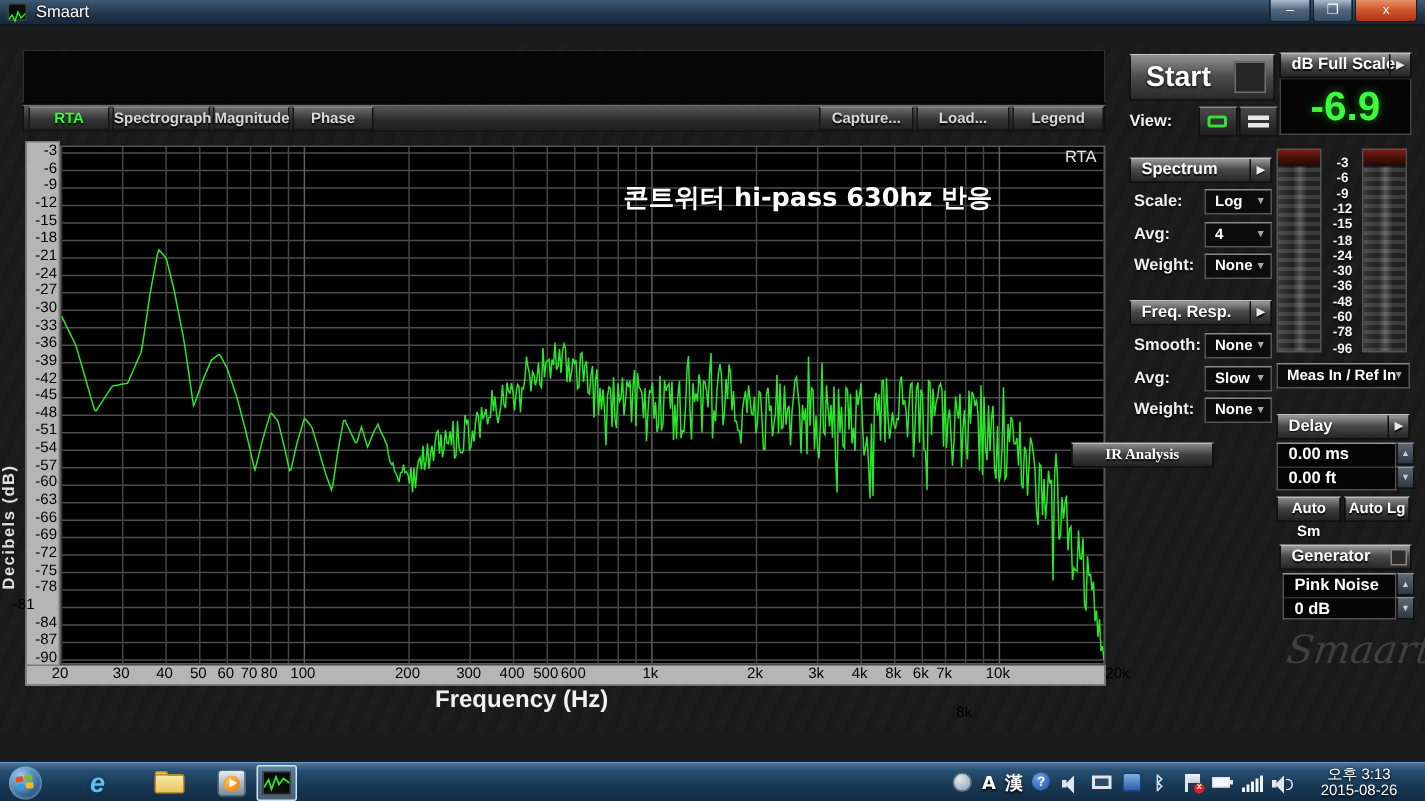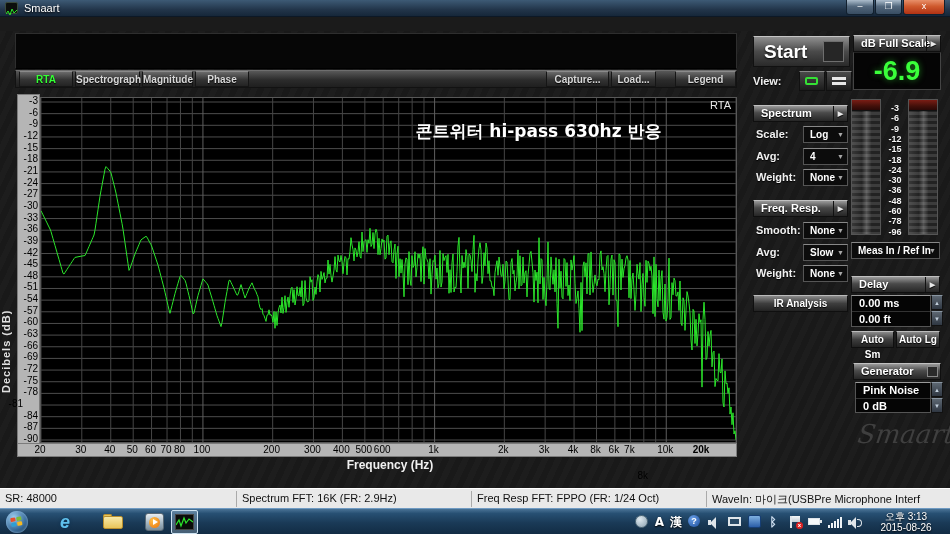--- a/index.html
+++ b/index.html
@@ -40,21 +40,21 @@
   .xlab-strip{position:absolute;left:17px;top:412px;width:720px;height:14px;background:#b5b5b5;border:1px solid #7c7c7c;}
   .ytick{position:absolute;color:#000;font-size:10px;width:21px;text-align:right;}
   .xtick{position:absolute;color:#000;font-size:10px;width:34px;text-align:center;top:413px;}
   .plot{position:absolute;left:40px;top:66px;width:697px;height:346px;background:#000;border:1px solid #585858;}
   .plot svg{position:absolute;left:0;top:0;}
   .plot-title{position:absolute;left:300px;top:22px;width:395px;text-align:center;color:#fff;
     font-size:17px;font-weight:bold;text-shadow:0 0 2px #000;font-family:"DejaVu Sans","Liberation Sans",sans-serif;}
   .rta-corner{position:absolute;right:5px;top:1px;color:#e8e8e8;font-size:11px;}
   .ylabel-rot{position:absolute;left:0px;top:215px;width:16px;height:210px;color:#e0e0e0;font-size:11px;font-weight:bold;
     writing-mode:vertical-rl;transform:rotate(180deg);text-align:center;letter-spacing:1px;}
-  .freq-label{position:absolute;left:290px;top:427px;width:200px;text-align:center;color:#f0f0f0;font-size:12px;font-weight:bold;}
+  .freq-label{position:absolute;left:290px;top:427px;width:200px;color:#f0f0f0;font-size:16px;font-weight:bold;}
 
   
   .hdr{position:absolute;height:17px;background:linear-gradient(#9a9a9a,#4a4a4a 45%,#262626);
     border:1px solid #0f0f0f;border-top-color:#c0c0c0;color:#fff;font-size:11px;font-weight:bold;
     line-height:15px;padding-left:7px;text-shadow:0 1px 1px #000;}
   .hdr .arr{position:absolute;right:0;top:0;width:14px;height:15px;border-left:1px solid #111;
     color:#e8e8e8;font-size:7px;line-height:15px;text-align:center;}
   .ctl-label{position:absolute;color:#f0f0f0;font-size:11px;font-weight:bold;text-shadow:0 1px 1px #000;}
   .dropdown{position:absolute;height:17px;background:#0c0c0c;border:1px solid #555;border-top-color:#888;
     color:#fff;font-size:10px;font-weight:bold;line-height:15px;padding-left:6px;}
@@ -157,21 +157,21 @@
 
 
   <div class="main">
     <div class="toppanel"></div>
     <div class="tabbar" id="tabbar">
         <div class="tab active" style="left: 3px; width: 54px;">RTA</div>
         <div class="tab" style="left: 59px; width: 65px;">Spectrograph</div>
         <div class="tab" style="left: 126px; width: 51px;">Magnitude</div>
         <div class="tab" style="left: 179px; width: 54px;">Phase</div>
         <div class="tab" style="left: 530px; width: 63px;">Capture...</div>
-        <div class="tab" style="left: 595px; width: 45px;">Load...</div>
+        <div class="tab" style="left: 595px; width: 62px;">Load...</div>
         <div class="tab" style="left: 659px; width: 61px;">Legend</div>
       </div>
 
     <div class="ylab-strip"></div>
     <div class="xlab-strip"></div>
     <div id="yticks">
         <div class="ytick" style="left: 17px; top: 64px;">-3</div>
         <div class="ytick" style="left: 17px; top: 75.6552px;">-6</div>
         <div class="ytick" style="left: 17px; top: 87.3103px;">-9</div>
         <div class="ytick" style="left: 17px; top: 98.9655px;">-12</div>
@@ -218,21 +218,21 @@
         <div class="xtick" style="left: 365.2px;">600</div>
         <div class="xtick" style="left: 416.595px;">1k</div>
         <div class="xtick" style="left: 486.333px;">2k</div>
         <div class="xtick" style="left: 527.128px;">3k</div>
         <div class="xtick" style="left: 556.072px;">4k</div>
         <div class="xtick" style="left: 578.523px;">8k</div>
         <div class="xtick" style="left: 596.866px;">6k</div>
         <div class="xtick" style="left: 612.376px;">7k</div>
         <div class="xtick" style="left: 625.811px; margin-top: 26px;">8k</div>
         <div class="xtick" style="left: 648.261px;">10k</div>
-        <div class="xtick" style="left: 684px; font-weight: bold;">20k</div>
+        <div class="xtick" style="left: 728px;">20k</div>
       </div>
     <div class="ylabel-rot">Decibels (dB)</div>
     <div class="freq-label">Frequency (Hz)</div>
 
     <div class="plot">
       <svg id="plot-svg" width="695" height="344" viewBox="0 0 695 344">
           <line x1="0" y1="4" x2="695" y2="4" stroke="#4d4d4d" stroke-width="1"></line>
           <line x1="0" y1="15.655172413793103" x2="695" y2="15.655172413793103" stroke="#4d4d4d" stroke-width="1"></line>
           <line x1="0" y1="27.310344827586206" x2="695" y2="27.310344827586206" stroke="#4d4d4d" stroke-width="1"></line>
           <line x1="0" y1="38.96551724137931" x2="695" y2="38.96551724137931" stroke="#4d4d4d" stroke-width="1"></line>
@@ -331,21 +331,21 @@
     </div>
     <div id="freqresp-rows">
         <div class="ctl-label" style="left: 756px; top: 193px;">Smooth:</div>
         <div class="dropdown" style="left: 803px; top: 191px; width: 45px;"><span>None</span><span class="dn">▼</span></div>
         <div class="ctl-label" style="left: 756px; top: 215px;">Avg:</div>
         <div class="dropdown" style="left: 803px; top: 213px; width: 45px;"><span>Slow</span><span class="dn">▼</span></div>
         <div class="ctl-label" style="left: 756px; top: 236px;">Weight:</div>
         <div class="dropdown" style="left: 803px; top: 234px; width: 45px;"><span>None</span><span class="dn">▼</span></div>
       </div>
 
-    <div class="pushbtn" style="left:753px;top:264px;width:95px;height:17px;line-height:15px;">IR Analysis</div>
+    <div class="pushbtn" style="left:714px;top:264px;width:95px;height:17px;line-height:15px;font-family:Liberation Serif, serif;">IR Analysis</div>
 
     <div class="meter" style="left:851px;">
         <div class="clip"></div>
       </div>
     <div class="meter" style="left:908px;">
         <div class="clip"></div>
       </div>
     <div id="meter-scale">
         <div class="mscale" style="left: 882px; top: 72px;">-3</div>
         <div class="mscale" style="left: 882px; top: 82.3px;">-6</div>
@@ -388,29 +388,20 @@
       <div class="dg-line" style="top:15px;border-top:1px solid #333;">0 dB</div>
     </div>
     <div class="spincol" style="left:931px;top:351px;">
       <div class="spin" style="top:0;">▲</div>
       <div class="spin" style="top:16px;">▼</div>
     </div>
 
     <div class="smaart-logo">Smaart</div>
   </div>
 
-  <div class="statusbar" id="statusbar">
-      <div class="status-item" style="left: 5px;">SR: 48000</div>
-      <div class="status-item" style="left: 242px;">Spectrum FFT: 16K (FR: 2.9Hz)</div>
-      <div class="status-sep" style="left: 236px;"></div>
-      <div class="status-item" style="left: 477px;">Freq Resp FFT: FPPO (FR: 1/24 Oct)</div>
-      <div class="status-sep" style="left: 471px;"></div>
-      <div class="status-item" style="left: 712px;">WaveIn: 마이크(USBPre Microphone Interf</div>
-      <div class="status-sep" style="left: 706px;"></div>
-    </div>
 
   <div class="taskbar">
     <div class="orb">
       <div class="flag">
         <div class="q" style="left:0;top:0;background:#e8502c;"></div>
         <div class="q" style="left:6px;top:0;background:#7ebc36;"></div>
         <div class="q" style="left:0;top:5px;background:#2e9fd4;"></div>
         <div class="q" style="left:6px;top:5px;background:#f5b922;"></div>
       </div>
     </div>

